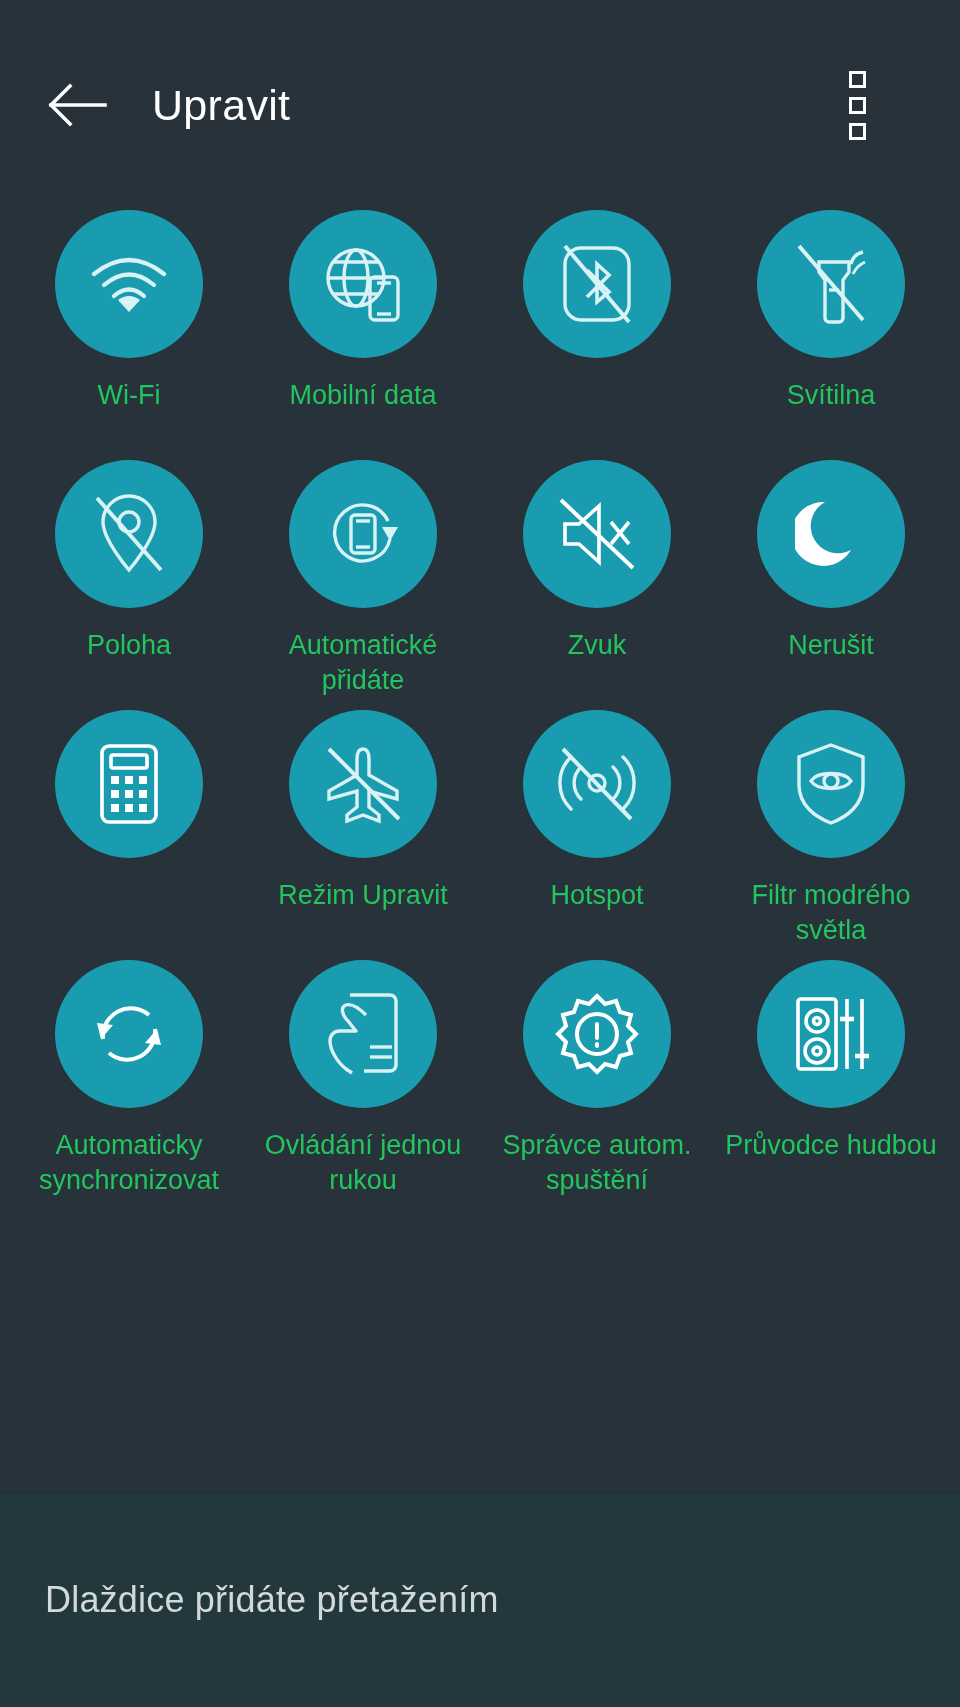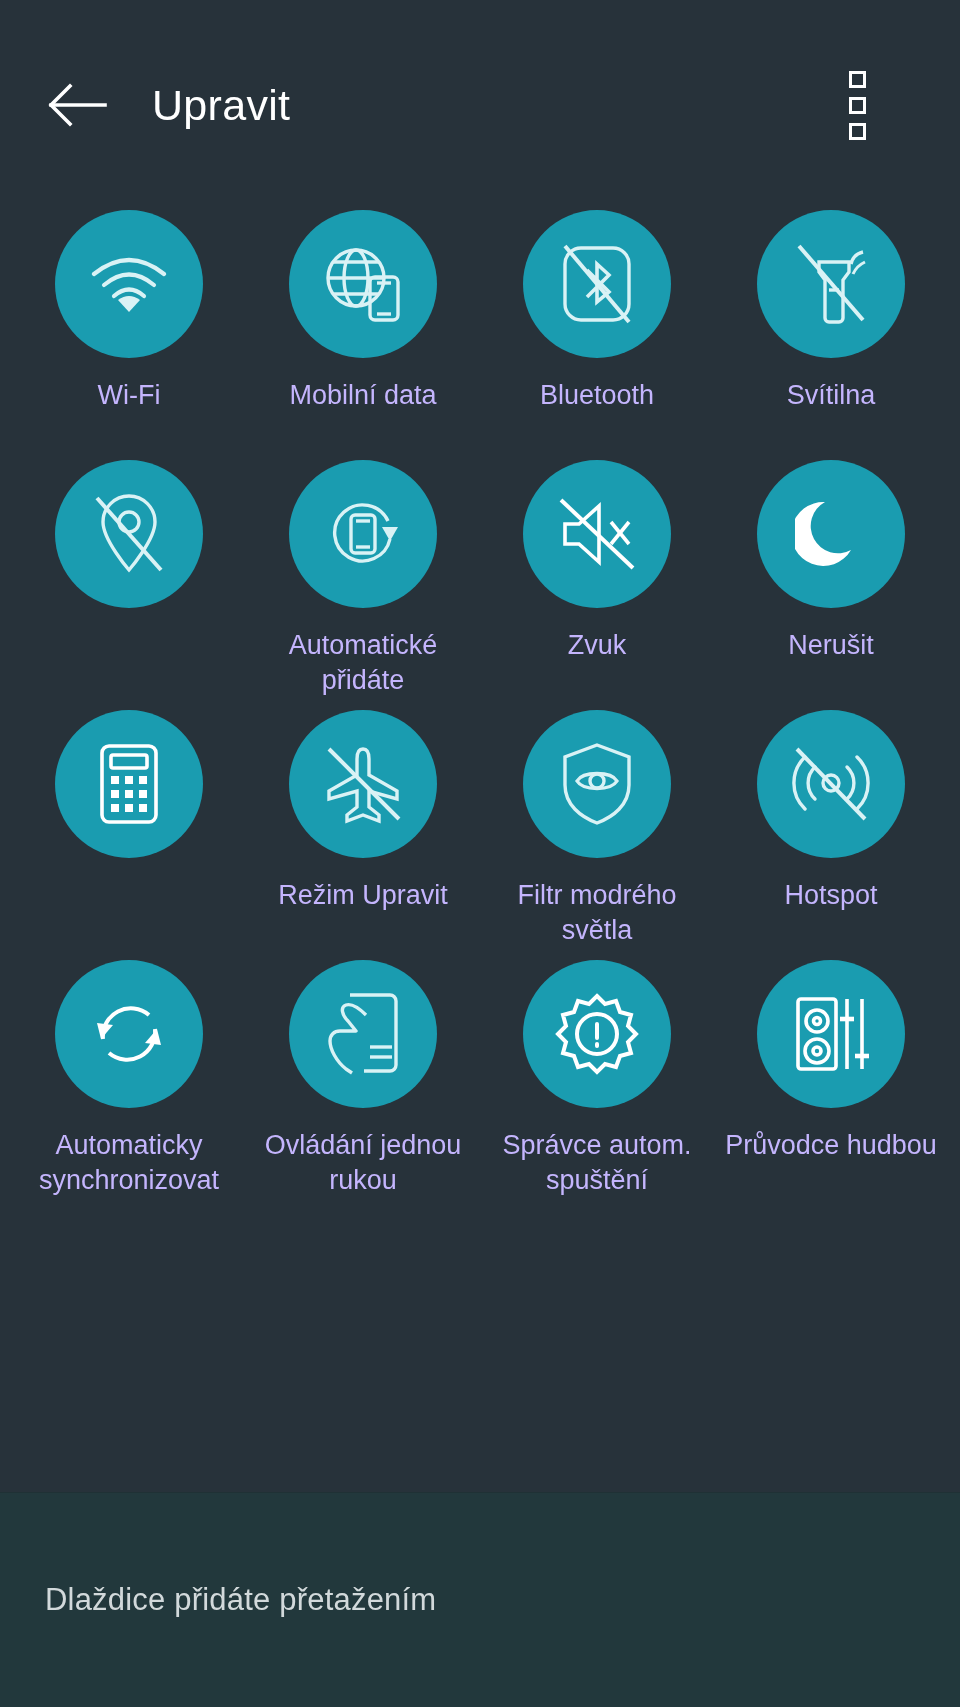--- a/index.html
+++ b/index.html
@@ -107,36 +107,36 @@
     flex: 0 0 auto;
   }
   .tile-circle svg { display: block; }
 
   .tile-label {
     margin-top: 20px;
     width: 226px;
     text-align: center;
     font-size: 27px;
     line-height: 35px;
-    color: #c4b5fd;
+    color: #22c55e;
     word-wrap: break-word;
   }
 
   
   .footer {
     flex: 0 0 215px;
     height: 215px;
     background: #22383c;
     display: flex;
     align-items: center;
     padding-left: 45px;
     border-top: 1px solid #1f3135;
   }
   .footer-text {
-    font-size: 31px;
+    font-size: 36px;
     color: #d2d9db;
     letter-spacing: 0.2px;
   }
 </style>
 </head>
 <body>
 
 <div id="app">
 
   <div class="appbar">
@@ -201,21 +201,20 @@
           <span>
             <svg width="72" height="84" viewBox="0 0 72 84">
               <g fill="none" stroke="#d9f2f5" stroke-width="3.4">
                 <path d="M20 6 H52 A16 16 0 0 1 68 22 V62 A16 16 0 0 1 52 78 H20 A16 16 0 0 1 4 62 V22 A16 16 0 0 1 20 6 Z"></path>
                 <path d="M26 28 L48 50 L36 60 V22 L48 33 L26 55" stroke-width="3.6" stroke-linejoin="miter" stroke-linecap="butt"></path>
                 <path d="M4 4 L68 80" stroke-width="4"></path>
               </g>
             </svg>
           </span>
         </div>
-        <div class="tile-label">Bluetooth</div>
       </div>
 
       <div class="tile">
         <div class="tile-circle">
           <span>
             <svg width="76" height="84" viewBox="0 0 76 84">
               <g fill="none" stroke="#d9f2f5" stroke-width="3.4">
                 <path d="M26 20 H56 V30 L50 38 V76 A4 4 0 0 1 46 80 H36 A4 4 0 0 1 32 76 V38 L26 30 Z"></path>
                 <path d="M36 48 H46"></path>
                 <path d="M58 22 A16 16 0 0 1 70 10"></path>
@@ -233,20 +232,21 @@
           <span>
             <svg width="76" height="84" viewBox="0 0 76 84">
               <g fill="none" stroke="#d9f2f5" stroke-width="3.4">
                 <path d="M38 78 C38 78 64 48 64 30 A26 26 0 0 0 12 30 C12 48 38 78 38 78 Z"></path>
                 <circle cx="38" cy="30" r="10"></circle>
                 <path d="M6 6 L70 78" stroke-width="4"></path>
               </g>
             </svg>
           </span>
         </div>
+        <div class="tile-label">Poloha</div>
       </div>
 
       <div class="tile">
         <div class="tile-circle">
           <span>
             <svg width="86" height="82" viewBox="0 0 86 82">
               <g fill="none" stroke="#d9f2f5" stroke-width="3.4">
                 <path d="M68 28 A28 28 0 1 0 70 46"></path>
                 <rect x="31" y="22" width="24" height="38" rx="4"></rect>
                 <path d="M36 28 H50"></path>
@@ -320,48 +320,48 @@
               </g>
             </svg>
           </span>
         </div>
         <div class="tile-label">Režim Upravit</div>
       </div>
 
       <div class="tile">
         <div class="tile-circle">
           <span>
-            <svg width="76" height="86" viewBox="0 0 76 86">
-              <g fill="none" stroke="#d9f2f5" stroke-width="3.4">
-                <path d="M38 4 L70 16 V44 C70 64 54 76 38 82 C22 76 6 64 6 44 V16 Z"></path>
-                <path d="M18 40 C24 30 52 30 58 40 C52 50 24 50 18 40 Z"></path>
-                <circle cx="38" cy="40" r="7"></circle>
-              </g>
-            </svg>
-          </span>
-        </div>
-        <div class="tile-label">Filtr modrého světla</div>
-      </div>
-
-      <div class="tile">
-        <div class="tile-circle">
-          <span>
             <svg width="84" height="82" viewBox="0 0 84 82">
               <g fill="none" stroke="#d9f2f5" stroke-width="3.4" stroke-linecap="round">
                 <circle cx="42" cy="40" r="8"></circle>
                 <path d="M26 24 A22 22 0 0 0 26 56"></path>
                 <path d="M58 24 A22 22 0 0 1 58 56"></path>
                 <path d="M16 14 A36 36 0 0 0 16 66"></path>
                 <path d="M68 14 A36 36 0 0 1 68 66"></path>
                 <path d="M8 6 L76 76" stroke-width="4" stroke-linecap="butt"></path>
               </g>
             </svg>
           </span>
         </div>
         <div class="tile-label">Hotspot</div>
+      </div>
+
+      <div class="tile">
+        <div class="tile-circle">
+          <span>
+            <svg width="76" height="86" viewBox="0 0 76 86">
+              <g fill="none" stroke="#d9f2f5" stroke-width="3.4">
+                <path d="M38 4 L70 16 V44 C70 64 54 76 38 82 C22 76 6 64 6 44 V16 Z"></path>
+                <path d="M18 40 C24 30 52 30 58 40 C52 50 24 50 18 40 Z"></path>
+                <circle cx="38" cy="40" r="7"></circle>
+              </g>
+            </svg>
+          </span>
+        </div>
+        <div class="tile-label">Filtr modrého světla</div>
       </div>
 
       <div class="tile">
         <div class="tile-circle">
           <span>
             <svg width="84" height="82" viewBox="0 0 84 82">
               <g fill="none" stroke="#ffffff" stroke-width="4">
                 <path d="M16 46 A28 28 0 0 1 62 22"></path>
                 <path d="M68 36 A28 28 0 0 1 22 60"></path>
               </g>

